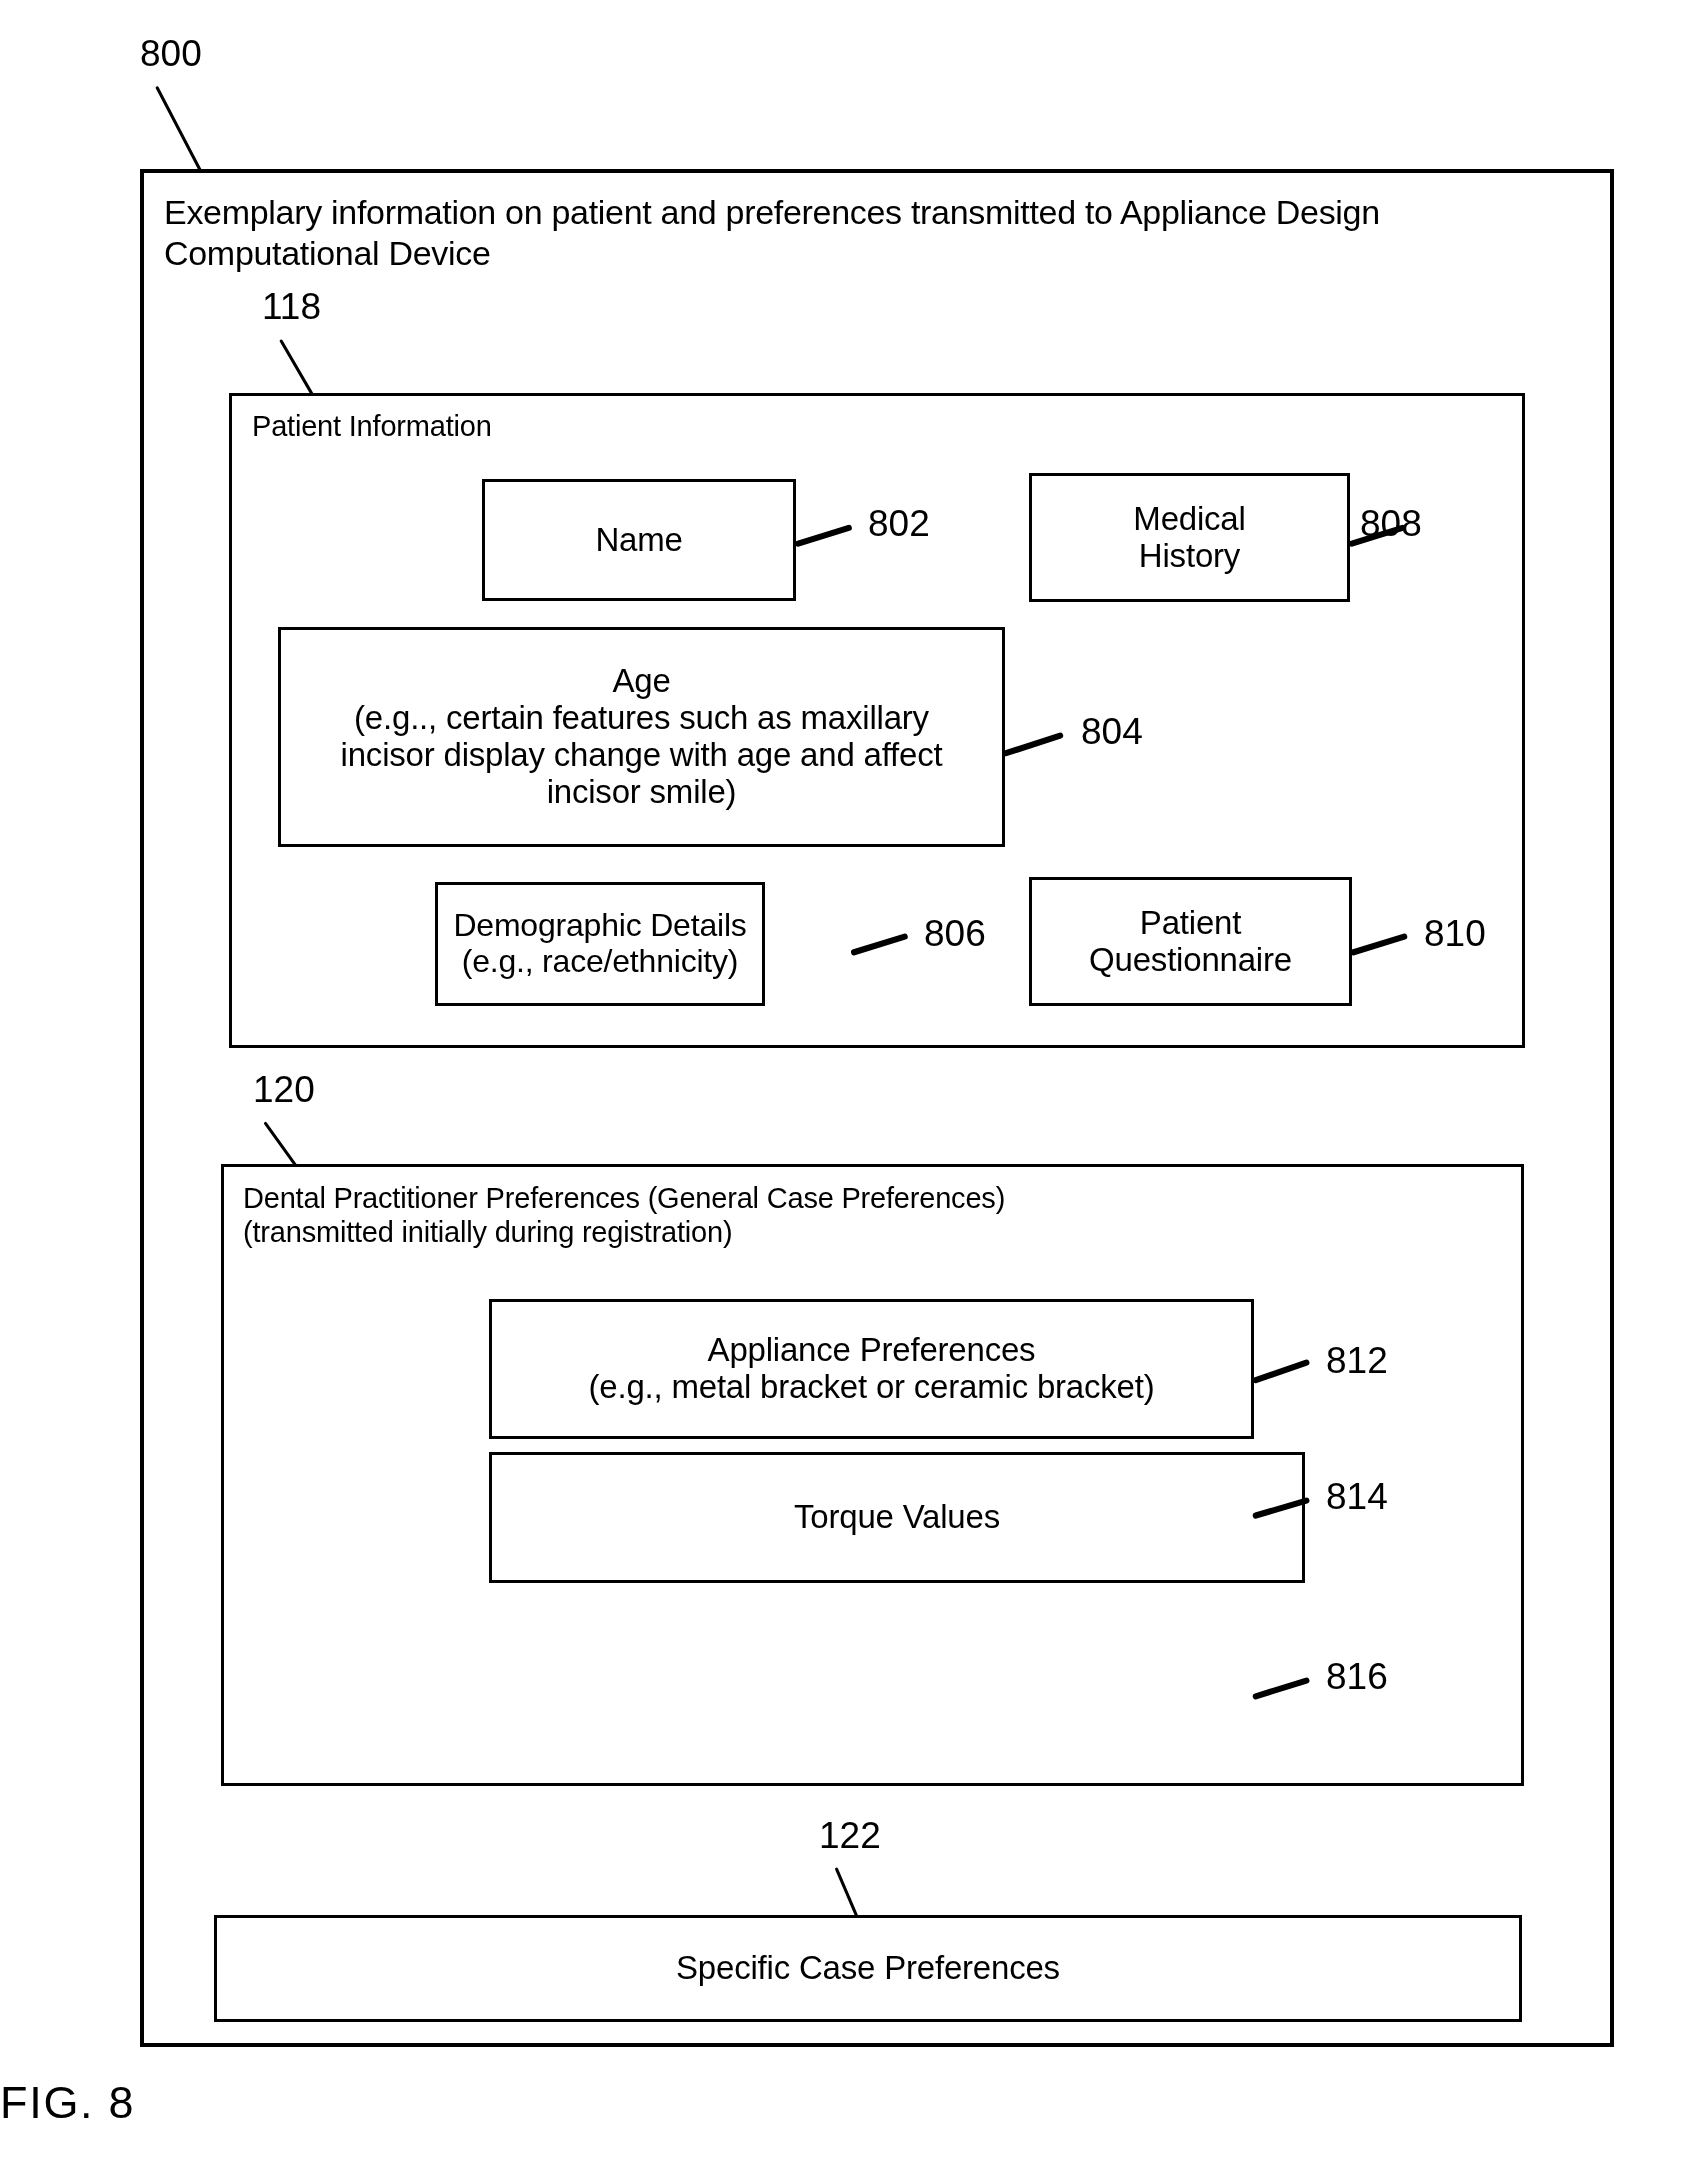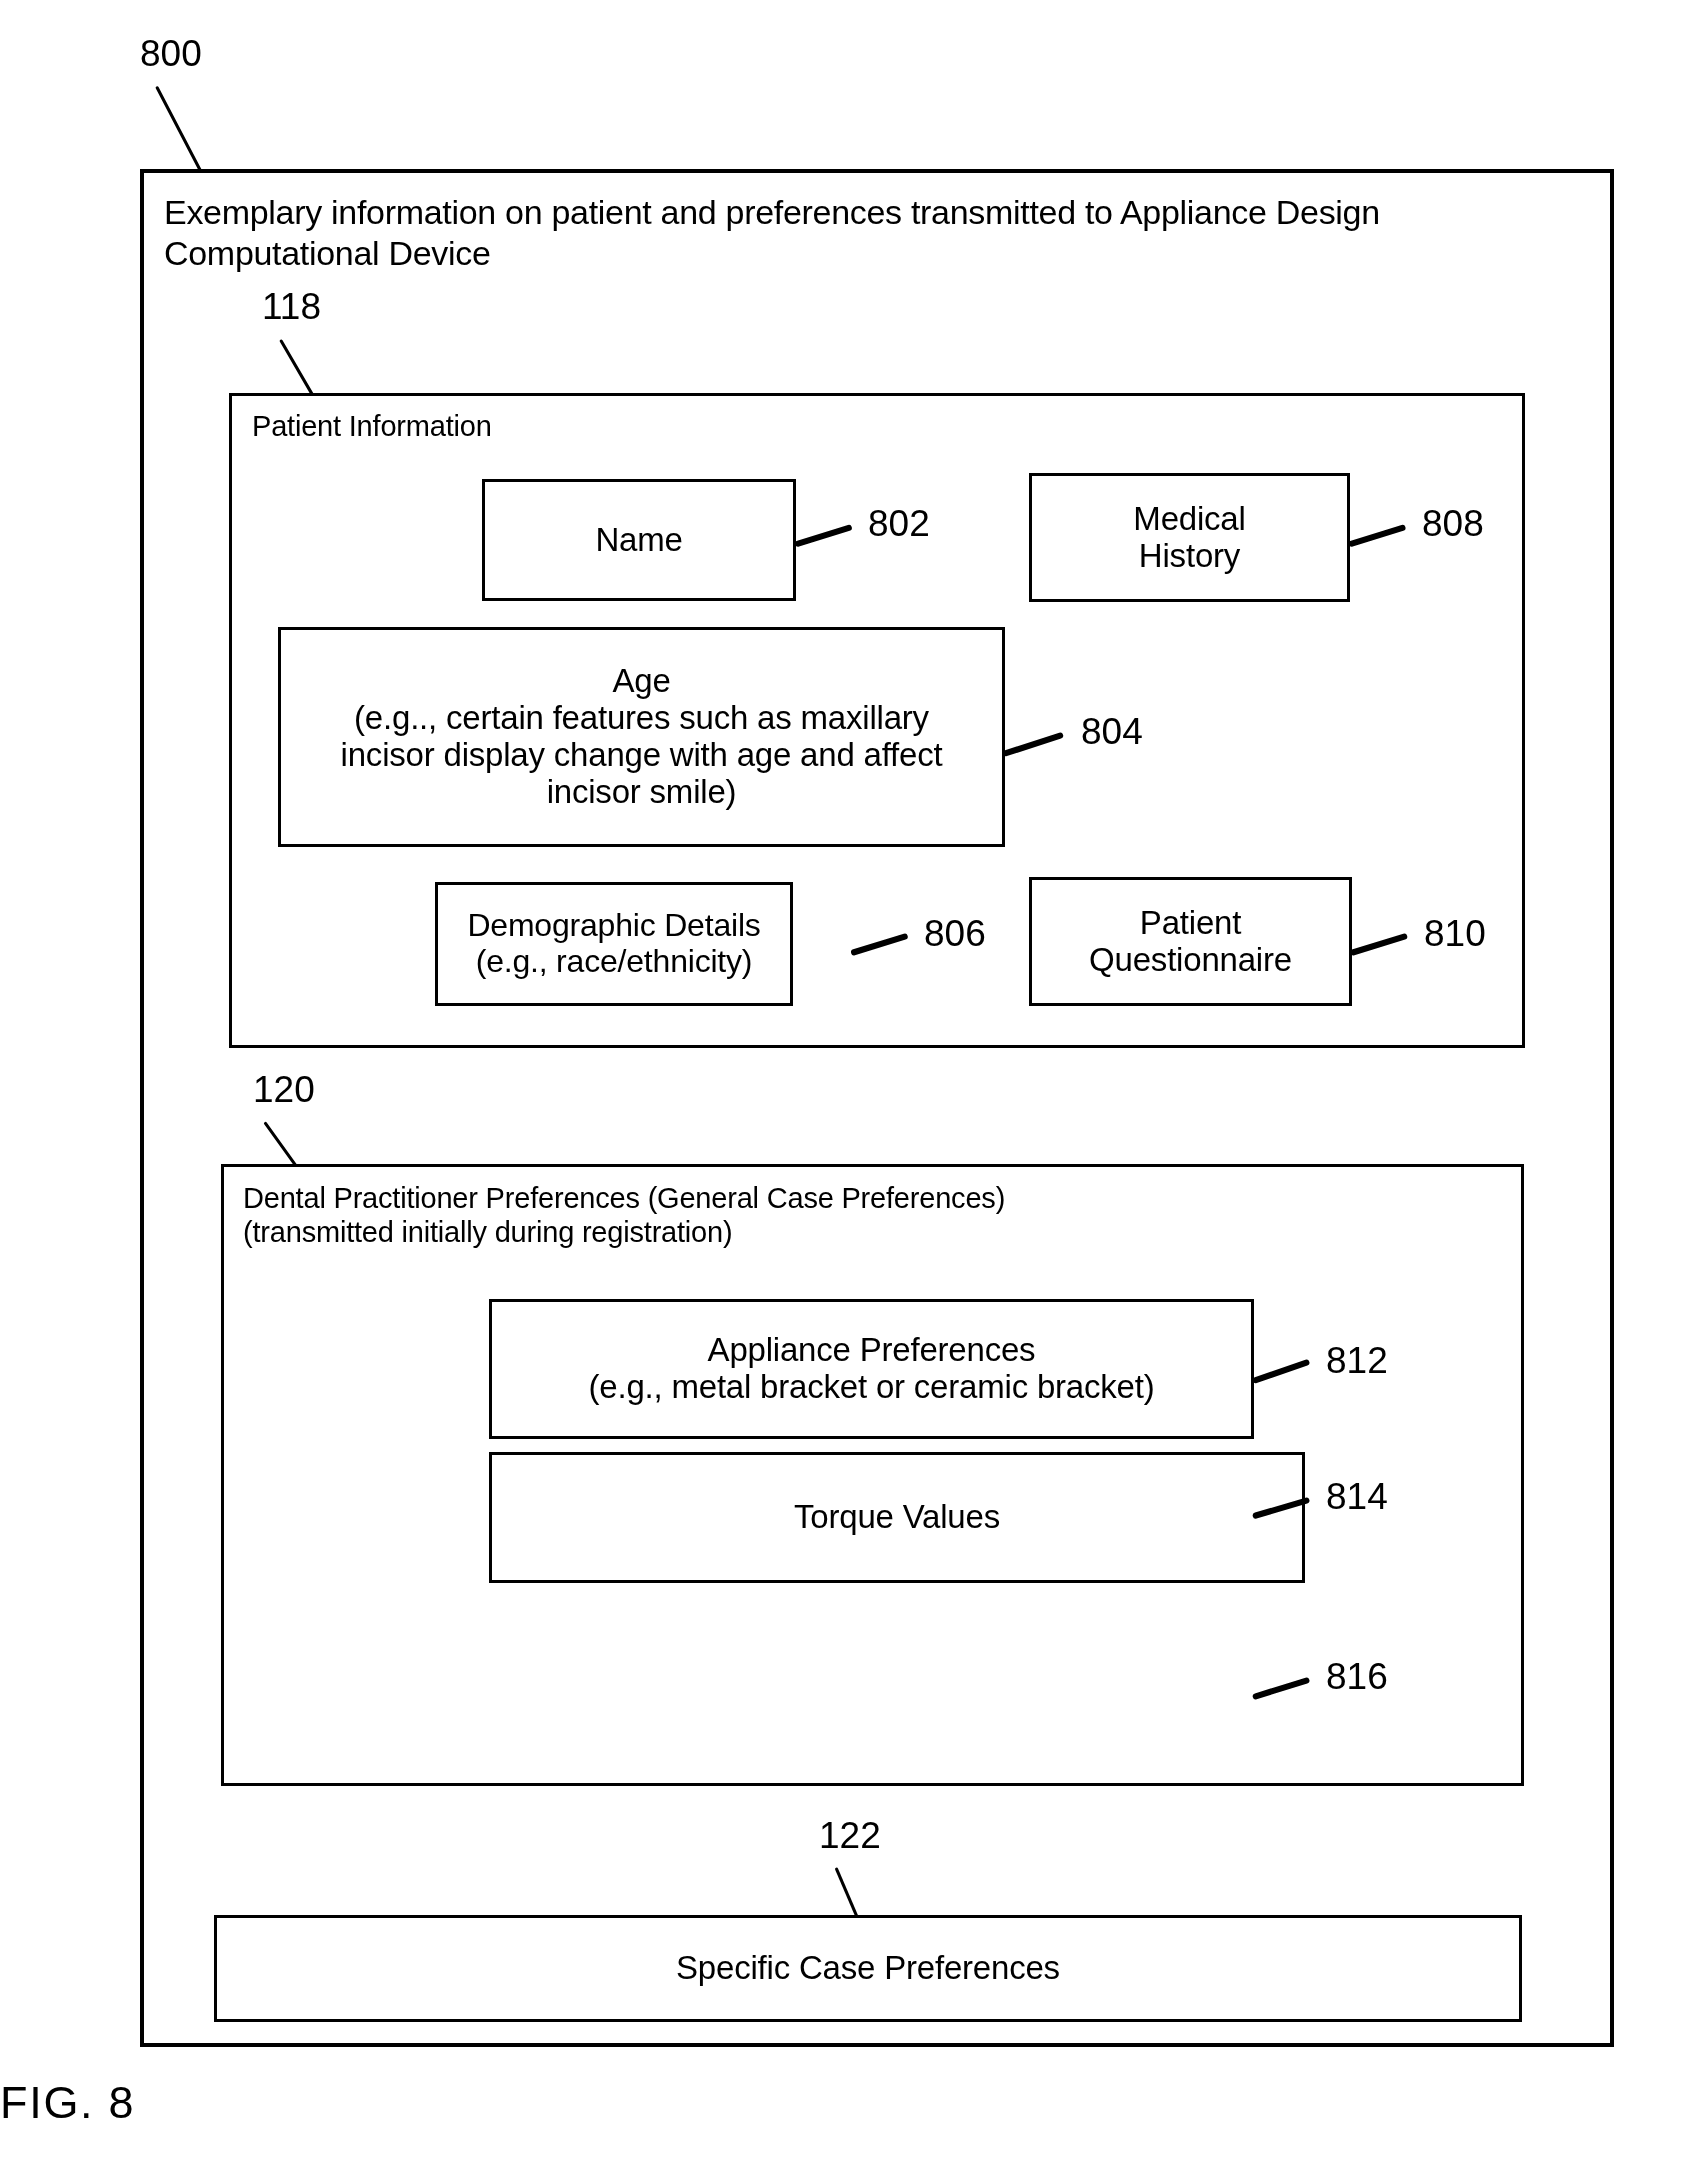--- a/index.html
+++ b/index.html
@@ -133,36 +133,36 @@
 
   <div class="box med" style="left:1029px; top:473px; width:321px; height:129px;">
     <div class="node-label">
       <span class="ln">Medical</span>
       <span class="ln">History</span>
     </div>
   </div>
   <svg class="leader" style="left:0; top:0; width:1702px; height:2177px;" viewBox="0 0 1949 2492" width="1702" height="2177">
     <line class="fat" x1="1548" y1="622" x2="1606" y2="604"></line>
   </svg>
-  <div class="ref" style="left:1422px; top:505px;">808</div>
+  <div class="ref" style="left:1360px; top:505px;">808</div>
 
   <div class="box med" style="left:278px; top:627px; width:727px; height:220px;">
     <div class="node-label">
       <span class="ln">Age</span>
       <span class="ln">(e.g.., certain features such as maxillary</span>
       <span class="ln">incisor display change with age and affect</span>
       <span class="ln">incisor smile)</span>
     </div>
   </div>
   <svg class="leader" style="left:0; top:0; width:1702px; height:2177px;" viewBox="0 0 1949 2492" width="1702" height="2177">
     <line class="fat" x1="1152" y1="862" x2="1214" y2="842"></line>
   </svg>
   <div class="ref" style="left:1081px; top:713px;">804</div>
 
-  <div class="box med" style="left:435px; top:882px; width:358px; height:124px;">
+  <div class="box med" style="left:435px; top:882px; width:330px; height:124px;">
     <div class="node-label" style="font-size:32px;">
       <span class="ln">Demographic Details</span>
       <span class="ln">(e.g., race/ethnicity)</span>
     </div>
   </div>
   <svg class="leader" style="left:0; top:0; width:1702px; height:2177px;" viewBox="0 0 1949 2492" width="1702" height="2177">
     <line class="fat" x1="978" y1="1090" x2="1036" y2="1072"></line>
   </svg>
   <div class="ref" style="left:924px; top:915px;">806</div>
 

